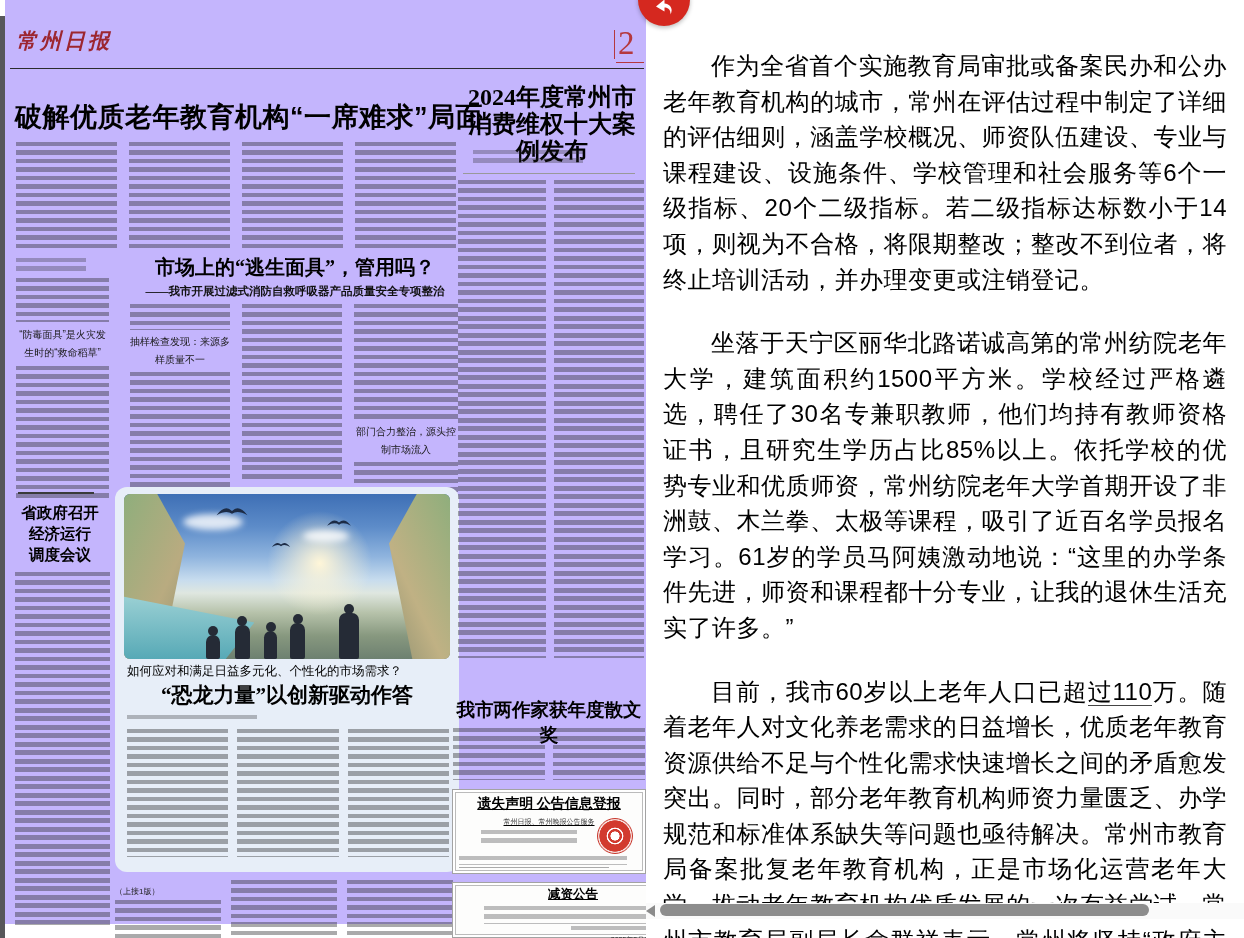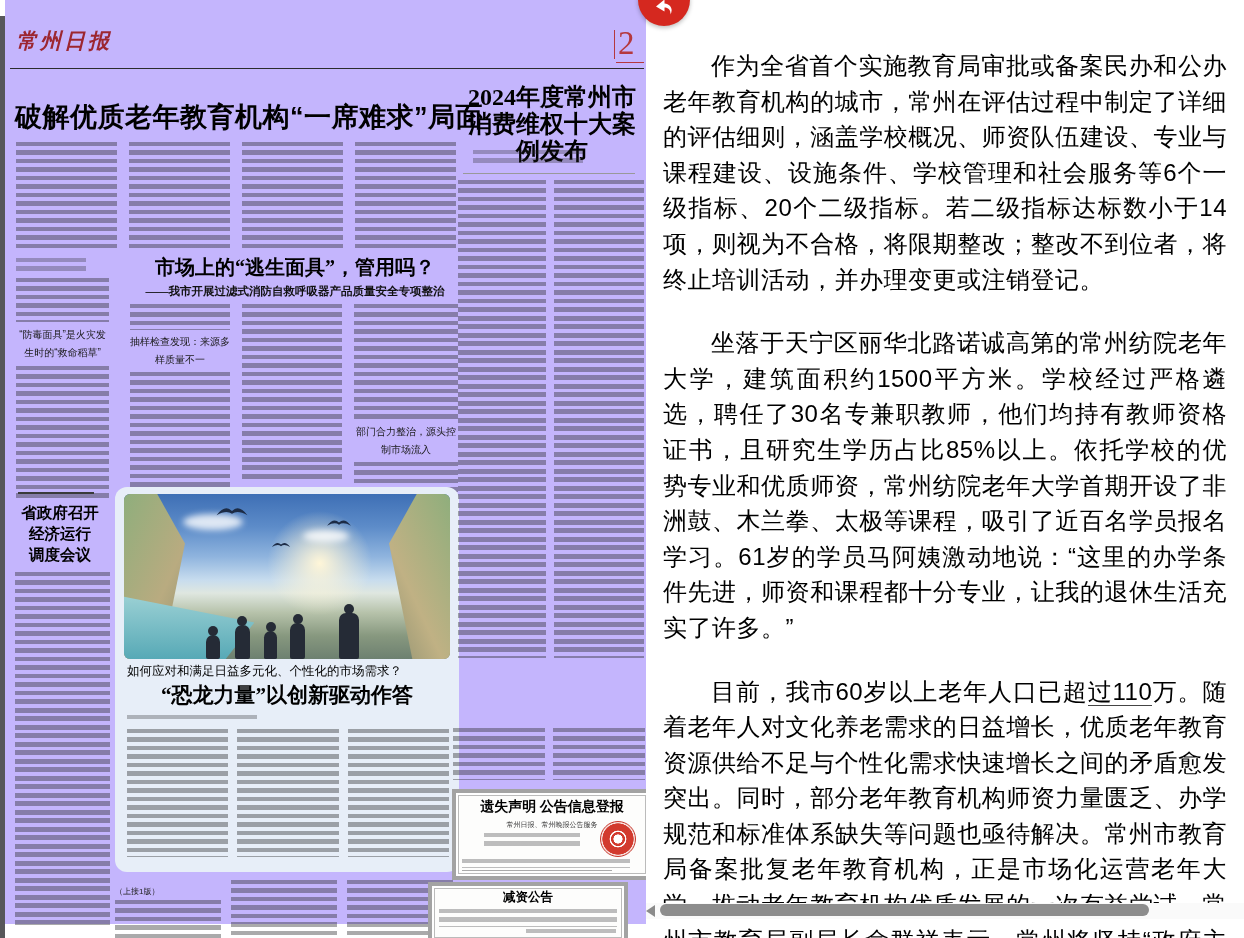--- a/index.html
+++ b/index.html
@@ -44,21 +44,21 @@
   .cliffR{right:0;background:linear-gradient(245deg,#8fae7c 0%,#c0b184 45%,#8e9070 75%,rgba(0,0,0,0) 76%);
           clip-path:polygon(100% 0,70% 0,45% 30%,66% 100%,100% 100%);}
   .water{position:absolute;left:0;bottom:0;width:40%;height:46%;
          background:linear-gradient(180deg,#a8d8da,#57a9b6);clip-path:polygon(0 18%,100% 52%,78% 100%,0 100%);}
   .cloud{position:absolute;border-radius:50%;background:rgba(255,255,255,.8);filter:blur(3px);}
   .ptero{position:absolute;fill:#1c2b45;}
   .visitor{position:absolute;bottom:0;background:#252b36;border-radius:7px 7px 2px 2px;}
   .visitor::before{content:"";position:absolute;top:-9px;left:50%;transform:translateX(-50%);
                    width:10px;height:10px;border-radius:50%;background:#252b36;}
   
-  .noticebox{position:absolute;border:4px solid #a3a3a3;background:#fdfdfc;box-shadow:inset 0 0 0 2px #fff,inset 0 0 0 3px #bbb;}
+  .noticebox{position:absolute;border:1px solid #a3a3a3;background:#fdfdfc;box-shadow:inset 0 0 0 2px #fff,inset 0 0 0 3px #bbb;text-decoration:underline;}
   .noticetitle{font-weight:bold;color:#000;text-align:center;}
   .stamp{position:absolute;width:34px;height:34px;border-radius:50%;
          background:radial-gradient(circle,#fff 18%,#d23a2e 20% 28%,#fff 30% 34%,#d23a2e 36% 64%,rgba(210,58,46,.15) 66%);
          border:1.5px solid #c8372c;}
   
   .reader{position:absolute;left:646px;top:0;width:598px;height:938px;background:#fff;}
   .backbtn{position:absolute;left:-8px;top:-26px;width:52px;height:52px;border-radius:50%;
            background:#d5281f;box-shadow:0 2px 4px rgba(0,0,0,.25);cursor:pointer;}
   .backbtn svg{position:absolute;left:14px;top:24px;}
   .readtext{position:absolute;left:17px;top:48px;width:576px;color:#000;
@@ -168,33 +168,34 @@
 
     <div class="abs head4 serif ctr" style="left:452px;top:84px;width:190px;">
       <div>2024年度常州市</div>
       <div>消费维权十大案例发布</div>
     </div>
     <div class="abs sim simlite" style="left:468px;top:150px;width:110px;height:17px;"></div>
     <div class="abs" style="left:458px;top:173px;width:172px;height:1px;background:#999;"></div>
     <div class="abs sim" style="left:453px;top:180px;width:88px;height:478px;"></div>
     <div class="abs sim" style="left:549px;top:180px;width:90px;height:478px;"></div>
 
+    <div class="abs head5 serif ctr" style="left:446px;top:697px;width:196px;">我市两作家获年度散文奖</div>
     <div class="abs sim" style="left:448px;top:728px;width:92px;height:52px;"></div>
     <div class="abs sim" style="left:548px;top:728px;width:92px;height:52px;"></div>
 
     <div class="noticebox" style="left:447px;top:789px;width:192px;height:83px;">
       <div class="noticetitle serif" style="font-size:14px;margin-top:5px;">遗失声明 公告信息登报</div>
       <div class="ctr" style="font-size:7px;color:#333;margin-top:4px;">常州日报、常州晚报公告服务</div>
       <div class="sim simlite" style="width:96px;height:16px;margin:3px auto 0 28px;"></div>
       <div class="stamp" style="right:12px;top:28px;"></div>
       <div style="position:absolute;left:6px;bottom:5px;width:150px;height:1px;background:#aaa;"></div>
       <div class="sim simlite" style="position:absolute;left:6px;bottom:8px;width:168px;height:9px;"></div>
     </div>
 
-    <div class="noticebox" style="left:423px;top:882px;width:192px;height:54px;">
+    <div class="noticebox" style="left:447px;top:882px;width:192px;height:54px;padding-left:24px;">
       <div class="noticetitle serif" style="font-size:12.5px;margin-top:3px;">减资公告</div>
       <div class="sim simlite" style="width:178px;height:18px;margin:3px auto 0 auto;"></div>
       <div class="sim simlite" style="width:90px;height:8px;margin:2px 8px 0 auto;"></div>
       <div style="text-align:right;margin:1px 10px 0 0;font-size:7px;color:#222;">2025年3月14日</div>
     </div>
   </div>
 
   <div class="reader">
     <div class="backbtn">
       <svg width="24" height="22" viewBox="0 0 24 22">

